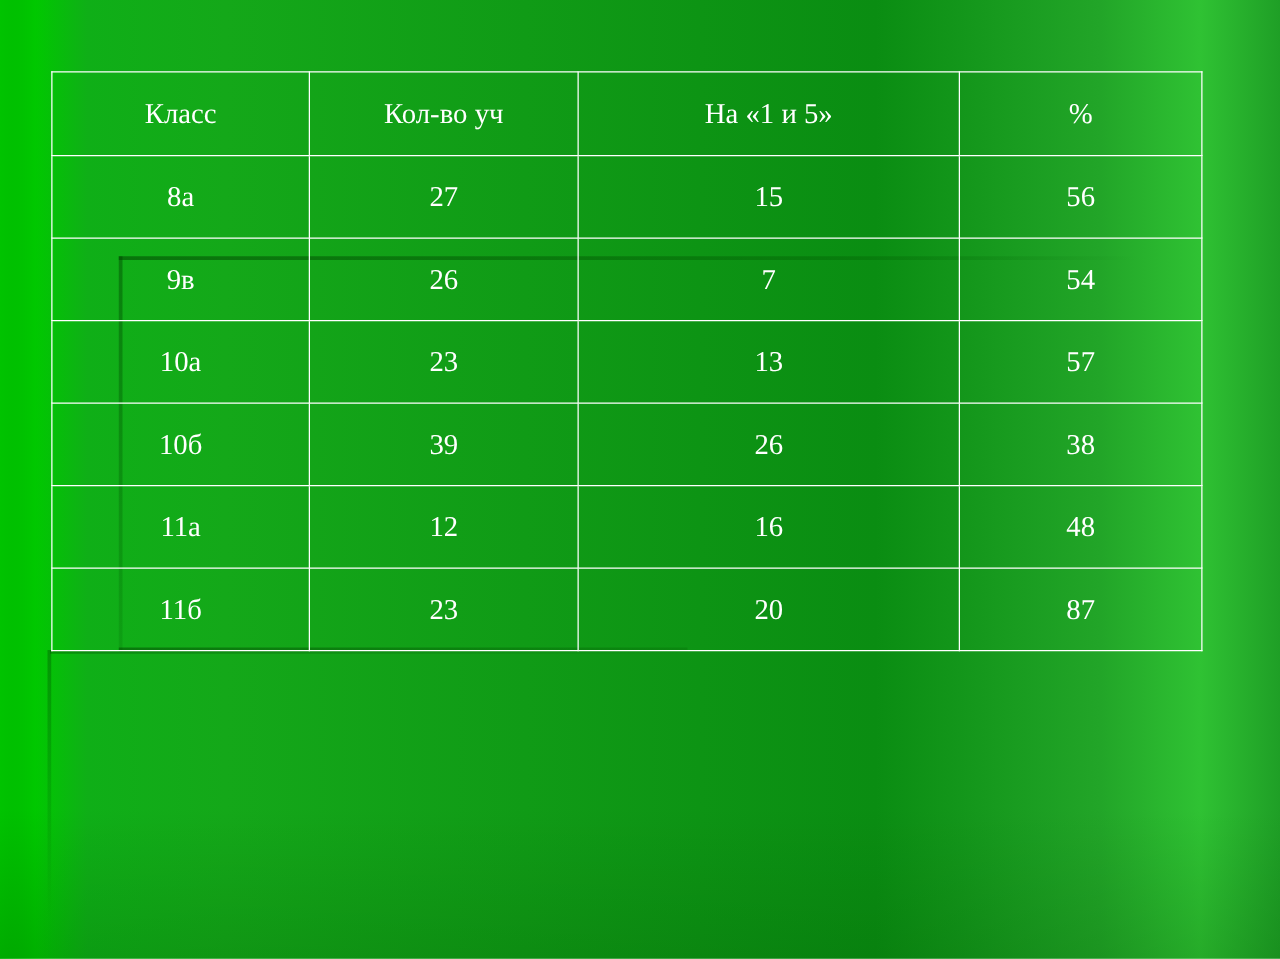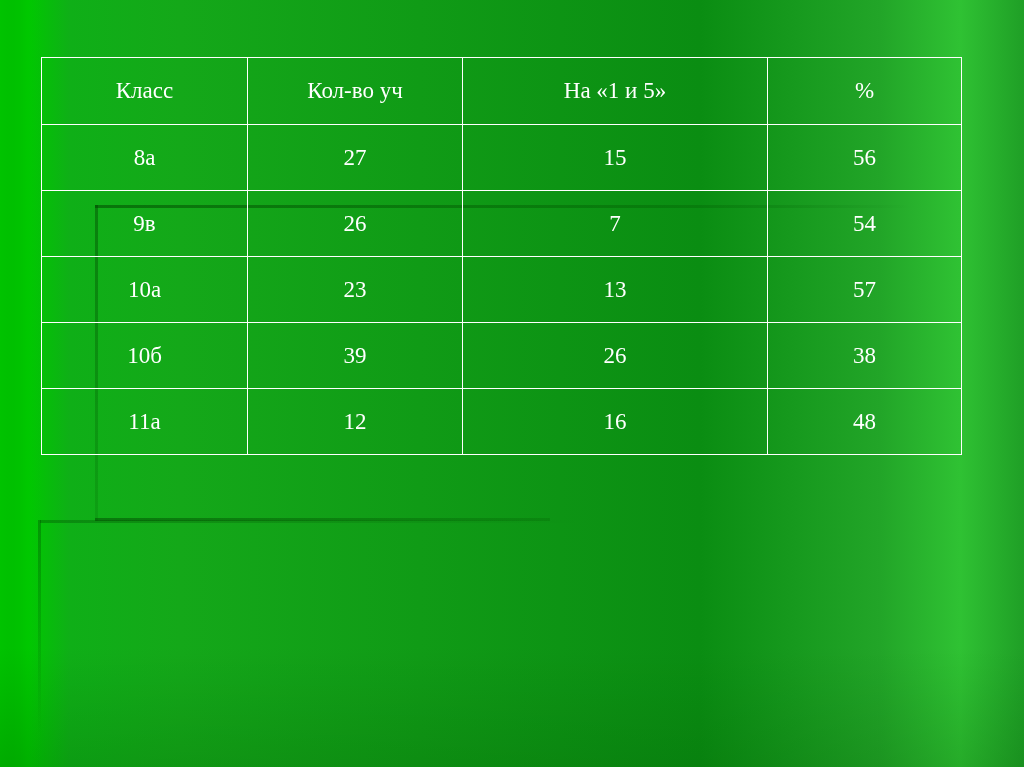--- a/index.html
+++ b/index.html
@@ -163,16 +163,22 @@
         <td>39</td>
         <td>26</td>
         <td>38</td>
       </tr>
       <tr>
         <td>11а</td>
         <td>12</td>
         <td>16</td>
         <td>48</td>
       </tr>
+      <tr>
+        <td>11б</td>
+        <td>23</td>
+        <td>20</td>
+        <td>87</td>
+      </tr>
     </tbody>
   </table>
 
 </div>
 
 </body></html>

